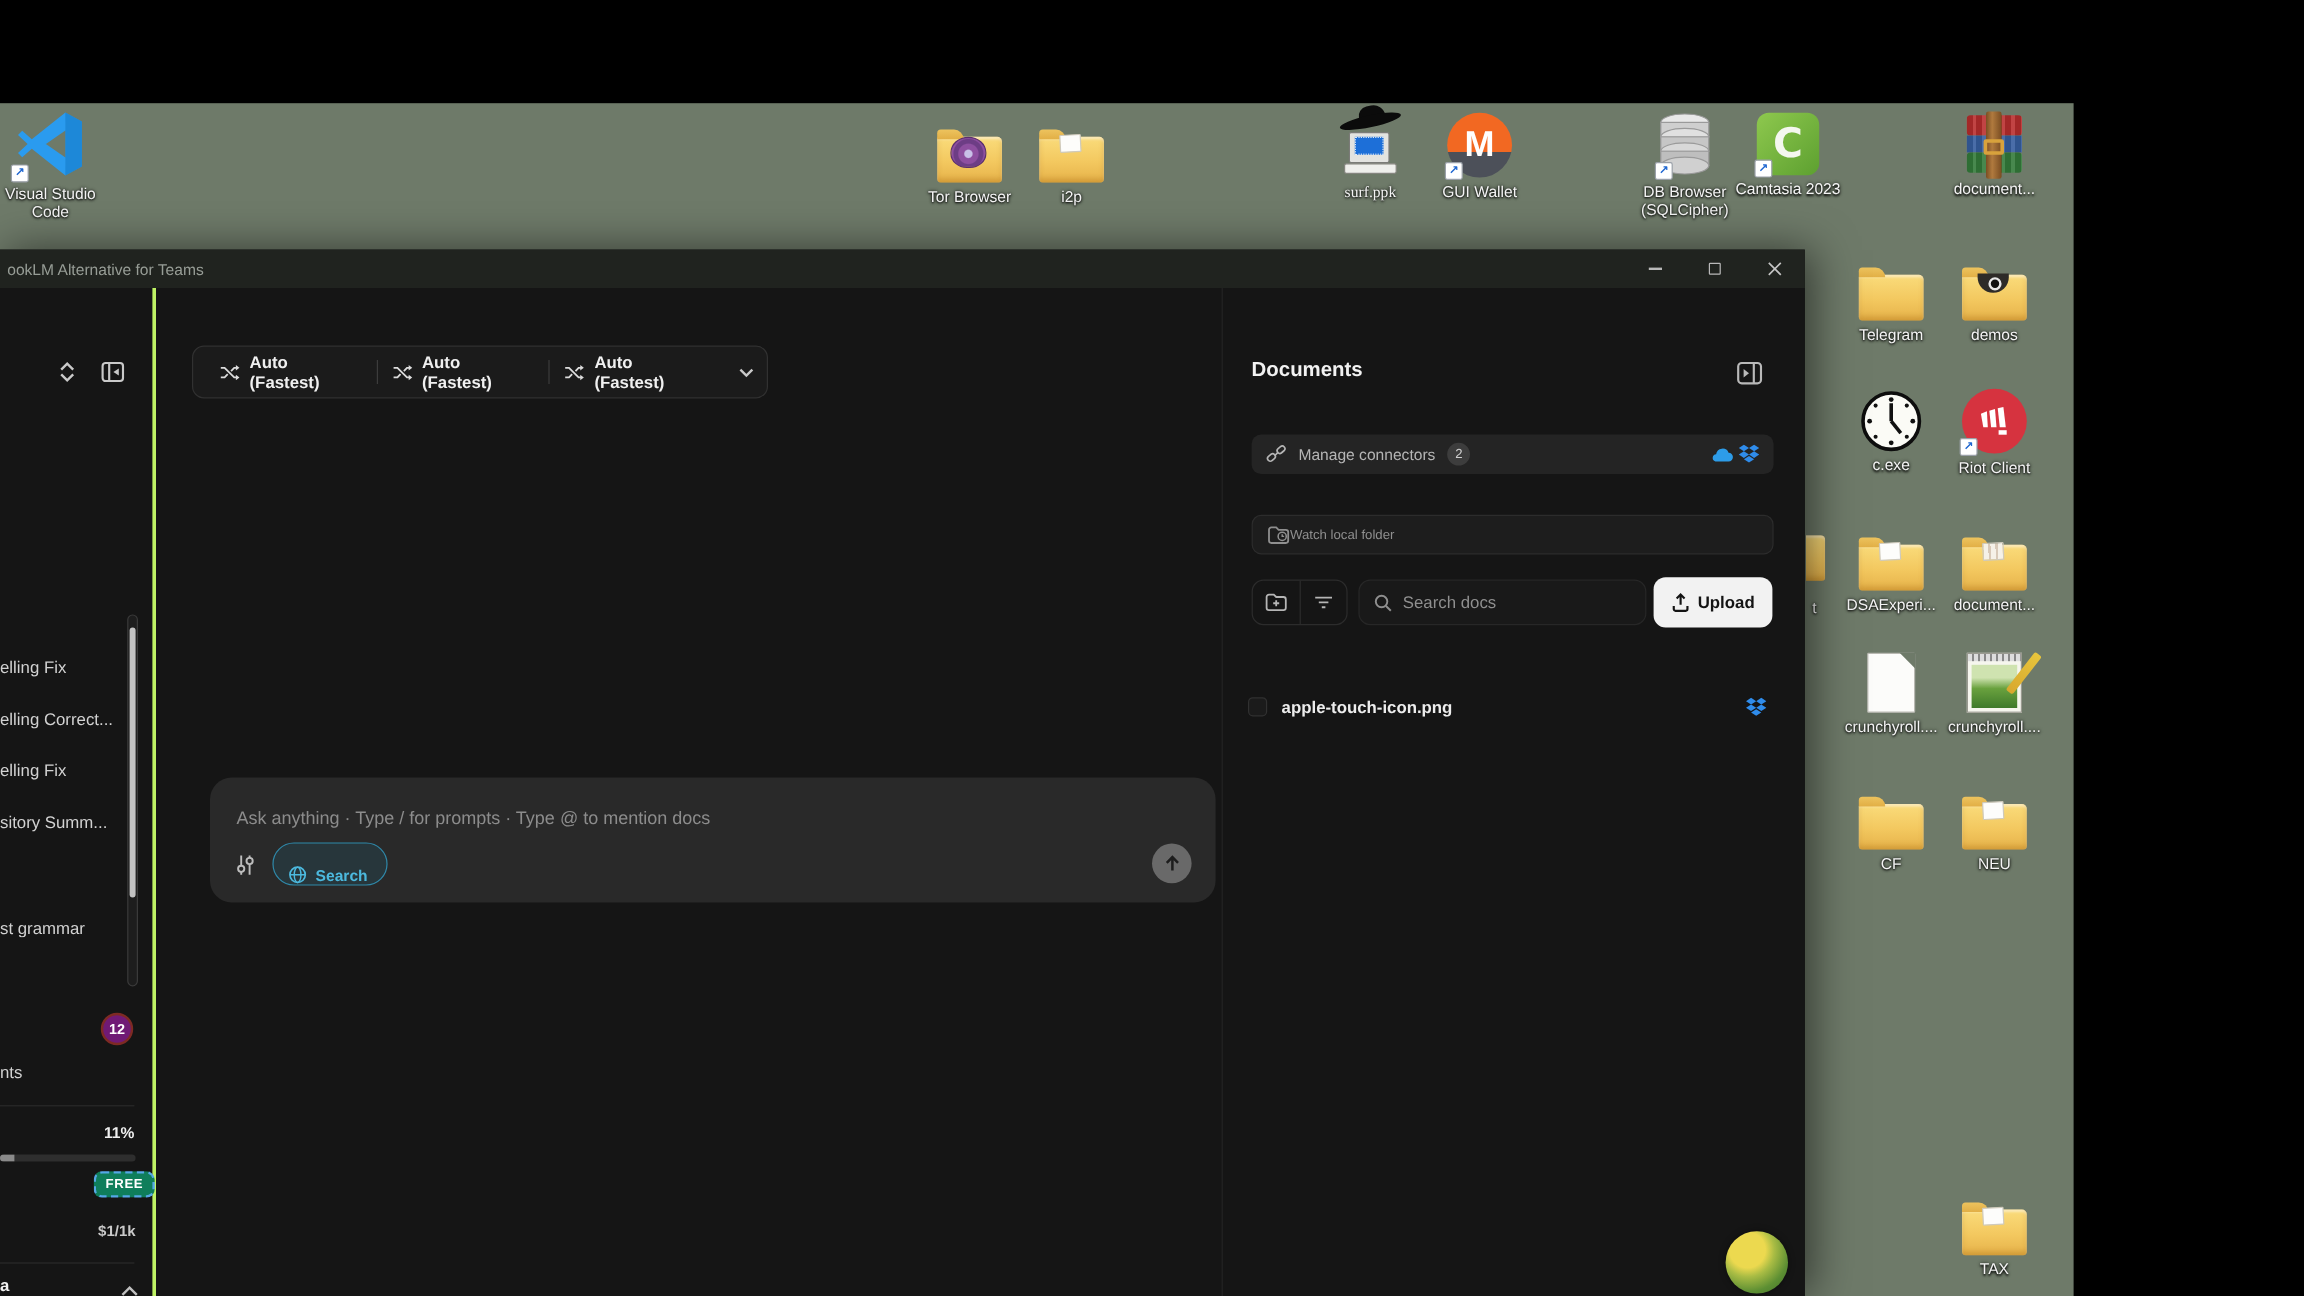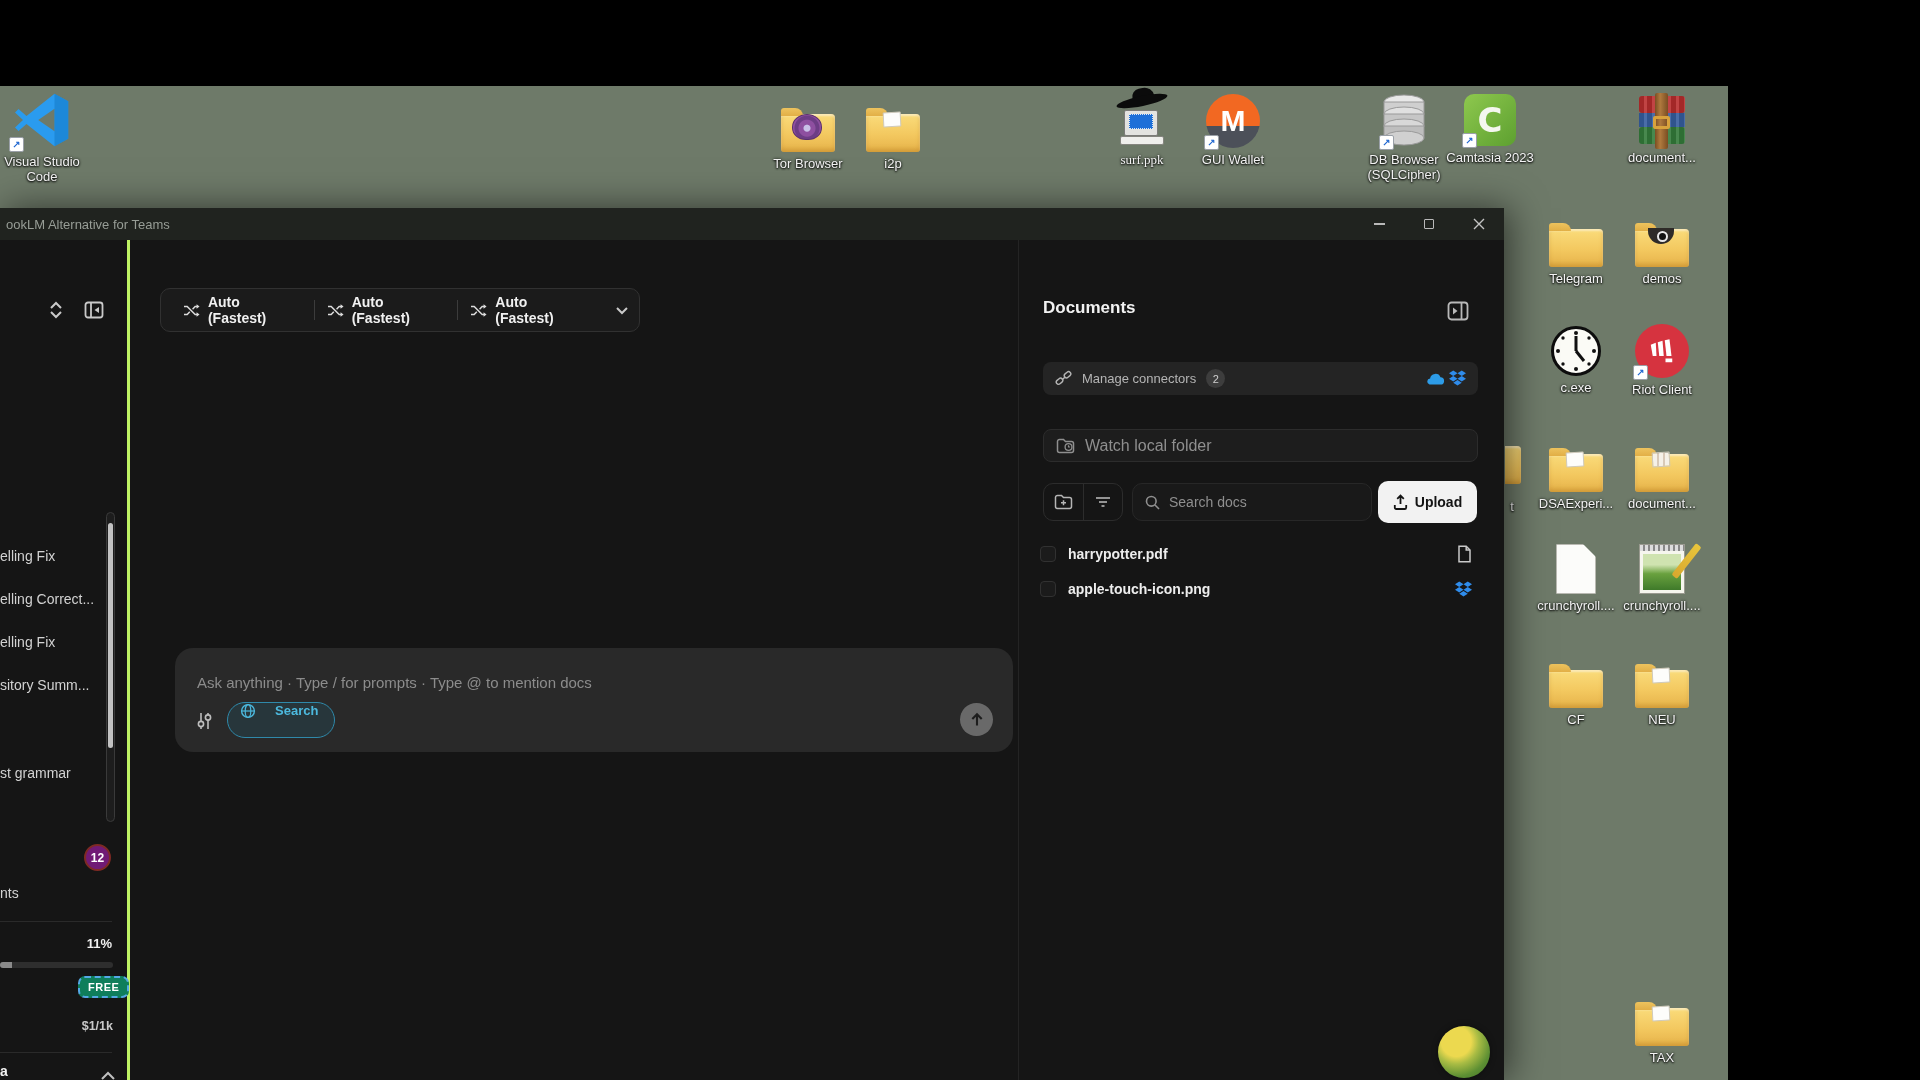--- a/index.html
+++ b/index.html
@@ -107,39 +107,39 @@
                border:1px solid #313131; border-radius:10px; display:flex; align-items:center; padding:0 10px; }
   .model-chip { display:flex; align-items:center; gap:8px; padding:0 12px; color:#f0f0f0; font-size:14px; font-weight:bold; }
   .model-sep { width:1px; height:20px; background:#3c3c3c; }
 
   
   .greeting { position:absolute; left:130px; top:326px; width:884px; text-align:center; color:#ececec;
               font-size:45px; font-weight:500; letter-spacing:.5px; }
   .input-card { position:absolute; left:175px; top:408px; width:838px; height:104px; background:#292929; border-radius:18px; }
   .placeholder { position:absolute; left:22px; top:26px; color:#8c8c8c; font-size:15px; }
   .tune-icon { position:absolute; left:22px; bottom:22px; }
-  .search-pill { position:absolute; left:52px; bottom:14px; height:36px; padding:0 16px 0 12px; display:flex; align-items:flex-start; gap:19px;
+  .search-pill { position:absolute; left:52px; bottom:14px; height:36px; padding:0 16px 0 12px; display:flex; align-items:flex-end; gap:7px;
                  border:1px solid #2f89aa; border-radius:18px; background:rgba(36,94,114,.25); color:#4cb9de; font-size:13px; font-weight:bold; }
   .send-btn { position:absolute; right:20px; bottom:16px; width:33px; height:33px; border-radius:50%; background:#696969;
               display:flex; align-items:center; justify-content:center; }
 
   .vdiv { position:absolute; left:1018px; top:0; bottom:0; width:1px; background:#242424; }
 
   
   .docs { position:absolute; left:1022px; top:0; width:482px; height:100%; }
   .docs-header { position:absolute; left:21px; top:58px; color:#f2f2f2; font-size:17px; font-weight:bold; }
   .docs-collapse { position:absolute; right:35px; top:60px; }
   .conn-row { position:absolute; left:21px; top:122px; width:435px; height:33px; background:#242424; border-radius:8px;
               display:flex; align-items:center; padding:0 12px; gap:10px; }
   .conn-label { color:#b5b5b5; font-size:13px; }
   .conn-badge { width:19px; height:19px; border-radius:50%; background:#3d3d3d; color:#cfcfcf; font-size:11px;
                 display:flex; align-items:center; justify-content:center; }
   .conn-icons { margin-left:auto; display:flex; gap:3px; align-items:center; }
   .watch-row { position:absolute; left:21px; top:189px; width:435px; height:33px; background:#1d1d1d; border:1px solid #2c2c2c;
-               border-radius:8px; display:flex; align-items:center; padding:0 12px; gap:10px; color:#8f8f8f; font-size:16px; }
+               border-radius:8px; display:flex; align-items:center; padding:0 12px; color:#8f8f8f; font-size:11px; }
   .tool-group { position:absolute; left:21px; top:243px; width:80px; height:38px; border:1px solid #2c2c2c; border-radius:10px;
                 display:flex; align-items:center; }
   .tool-cell { flex:1; height:100%; display:flex; align-items:center; justify-content:center; }
   .tool-sep { width:1px; height:100%; background:#2c2c2c; }
   .docsearch { position:absolute; left:110px; top:243px; width:240px; height:38px; background:#191919; border:1px solid #272727;
                border-radius:10px; display:flex; align-items:center; padding:0 12px; gap:9px; color:#8f8f8f; font-size:14px; }
   .upload-btn { position:absolute; left:356px; top:241px; width:99px; height:42px; background:#f2f2f2; border-radius:10px;
                 display:flex; align-items:center; justify-content:center; gap:7px; color:#141414; font-size:14px; font-weight:bold; }
   .file-row { position:absolute; left:18px; width:440px; height:28px; display:flex; align-items:center; gap:12px; }
   .fcheck { width:16px; height:16px; border:1px solid #313131; border-radius:4px; background:#1b1b1b; }
@@ -555,30 +555,20 @@
         </div>
 
         <div class="upload-btn">
           <svg width="15" height="16" viewBox="0 0 15 16">
             <path d="M7.5,10 V1.8 M4.2,4.8 L7.5,1.5 L10.8,4.8" fill="none" stroke="#141414" stroke-width="1.8"></path>
             <path d="M1.8,11 v2.6 a1.4,1.4 0 0 0 1.4,1.4 h8.6 a1.4,1.4 0 0 0 1.4,-1.4 V11" fill="none" stroke="#141414" stroke-width="1.8"></path>
           </svg>
           <span>Upload</span>
         </div>
 
-        <div class="file-row" style="top:300px">
-          <div class="fcheck"></div>
-          <span class="fname">harrypotter.pdf</span>
-          <span class="fic">
-            <svg width="15" height="18" viewBox="0 0 15 18">
-              <path d="M2,1.2 h7.2 L13,5 v11.8 h-11 Z" fill="none" stroke="#c9c9c9" stroke-width="1.5"></path>
-              <path d="M9.2,1.2 V5 H13" fill="none" stroke="#c9c9c9" stroke-width="1.5"></path>
-            </svg>
-          </span>
-        </div>
         <div class="file-row" style="top:335px">
           <div class="fcheck"></div>
           <span class="fname">apple-touch-icon.png</span>
           <span class="fic">
             <svg width="17" height="17" viewBox="0 0 16 16">
               <g fill="#2f8ceb">
                 <polygon points="4,0.5 8,3.1 4,5.7 0,3.1"></polygon>
                 <polygon points="12,0.5 16,3.1 12,5.7 8,3.1"></polygon>
                 <polygon points="4,5.7 8,8.3 4,10.9 0,8.3"></polygon>
                 <polygon points="12,5.7 16,8.3 12,10.9 8,8.3"></polygon>

